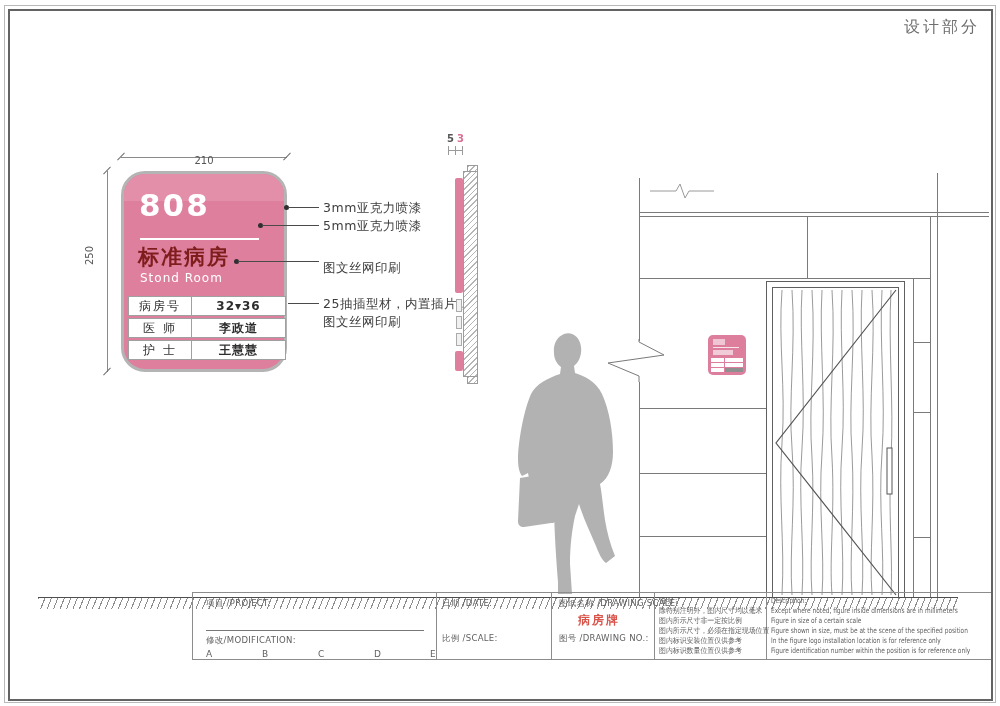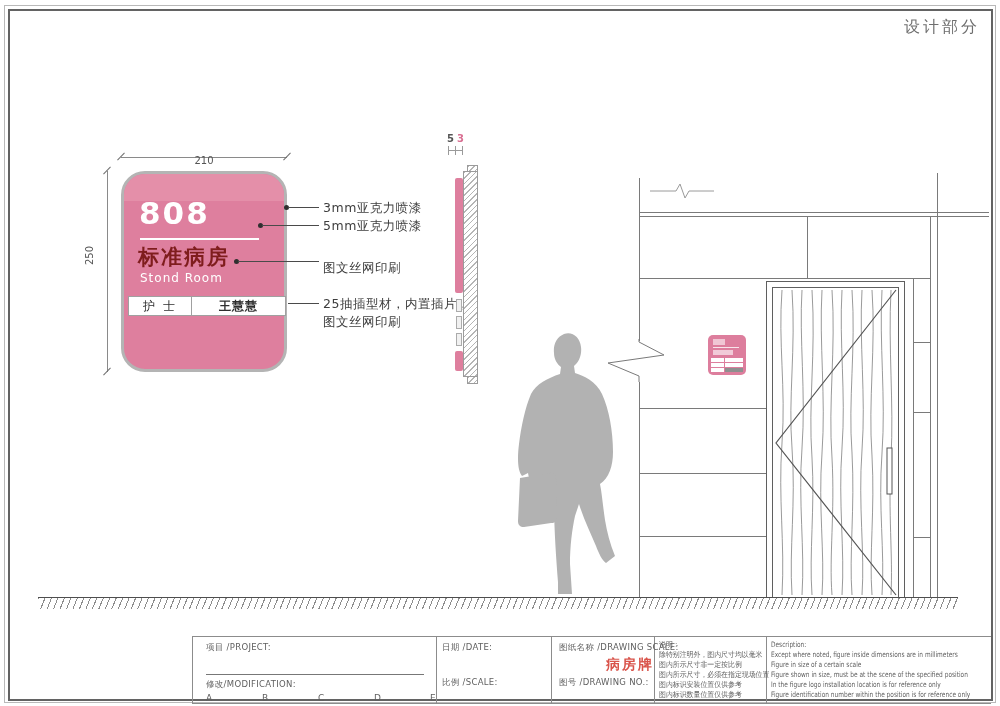--- a/index.html
+++ b/index.html
@@ -11,21 +11,21 @@
   .hl{height:1px;} .vl{width:1px;}
   .hl.light,.vl.light{background:#9a9a9a;}
   .dimline{position:absolute;background:#8a8a8a;}
   .tick{position:absolute;width:10px;height:1px;background:#6f6f6f;transform:rotate(-45deg);}
   .dimlabel{position:absolute;font-size:10px;color:#555;}
   
   .sign-front{position:absolute;left:121px;top:171px;width:160px;height:195px;
               background:#de7f9e;border:3px solid #b4b4b4;border-radius:24px;}
   .sign-top-band{position:absolute;left:0;top:0;width:160px;height:27px;background:#e48fa9;
                  border-radius:21px 21px 0 0;}
-  .sign-number{position:absolute;left:15px;top:24px;color:#fff;font-size:31px;font-weight:bold;
+  .sign-number{position:absolute;left:15px;top:16px;color:#fff;font-size:31px;font-weight:bold;
                letter-spacing:2px;line-height:1;}
   .sign-rule{position:absolute;left:16px;top:64px;width:119px;height:2px;background:#fff;}
   .sign-title-cn{position:absolute;left:14px;top:72px;color:#7f1d1d;font-size:21px;font-weight:bold;
                  letter-spacing:2px;line-height:1.1;white-space:nowrap;}
   .sign-title-en{position:absolute;left:16px;top:97px;color:#fff;font-size:12px;letter-spacing:1px;}
   .sign-table{position:absolute;left:4px;top:122px;width:158px;}
   .sign-row{display:flex;height:20px;margin-bottom:2px;}
   .cell{background:#fff;border:1px solid #a0a0a0;display:flex;align-items:center;
         justify-content:center;font-size:12px;color:#2e2e2e;box-sizing:border-box;}
   .cell-label{width:64px;letter-spacing:2px;}
@@ -44,26 +44,26 @@
   
   .doorframe{position:absolute;border:1px solid #5f5f5f;box-sizing:border-box;}
   .mini-sign{position:absolute;left:708px;top:335px;width:38px;height:40px;background:#dd7e9d;
              border-radius:5px;}
   .mini-bar{position:absolute;background:rgba(255,255,255,.8);}
   .mini-cell{position:absolute;background:#fff;}
   .ground{position:absolute;left:38px;top:597px;width:920px;height:11px;
           border-top:1.5px solid #4e4e4e;
           background:repeating-linear-gradient(112deg,#8d8d8d 0 1px,rgba(0,0,0,0) 1px 6px);}
   
-  .tb{position:absolute;left:192px;top:636px;width:799px;height:68px;
+  .tb{position:absolute;left:192px;top:592px;width:799px;height:68px;
       border-top:1px solid #8c8c8c;border-bottom:1px solid #8c8c8c;border-left:1px solid #8c8c8c;
       box-sizing:border-box;font-size:8.5px;color:#5f5f5f;}
   .tb .vsep{position:absolute;top:0;height:66px;width:1px;background:#8c8c8c;}
   .tb-label{position:absolute;white-space:nowrap;letter-spacing:.3px;}
-  .tb-name{position:absolute;font-size:14px;font-weight:bold;color:#d9544b;letter-spacing:2px;margin-left:28px;}
+  .tb-name{position:absolute;font-size:12px;font-weight:bold;color:#d9544b;letter-spacing:2px;}
   .tb-notes{position:absolute;line-height:10px;white-space:nowrap;transform-origin:left top;}
   .rev{position:absolute;font-size:9px;color:#5f5f5f;}
   .design-label{position:absolute;right:20px;top:17px;font-size:16px;color:#6f6f6f;letter-spacing:3px;}
   svg{position:absolute;overflow:visible;}
 </style>
 </head>
 <body>
 
 <div class="sheet">
 
@@ -82,20 +82,28 @@
   <div class="tick" style="left:102px;top:371px;"></div>
   <div class="dimlabel" style="left:84px;top:265px;transform:rotate(-90deg);transform-origin:left top;">250</div>
 
   <div class="sign-front">
     <div class="sign-top-band"></div>
     <div class="sign-number">808</div>
     <div class="sign-rule"></div>
     <div class="sign-title-cn">标准病房</div>
     <div class="sign-title-en">Stond Room</div>
     <div class="sign-table">
+      <div class="sign-row">
+        <div class="cell cell-label">病房号</div>
+        <div class="cell cell-value">32▾36</div>
+      </div>
+      <div class="sign-row">
+        <div class="cell cell-label">医 师</div>
+        <div class="cell cell-value">李政道</div>
+      </div>
       <div class="sign-row">
         <div class="cell cell-label">护 士</div>
         <div class="cell cell-value">王慧慧</div>
       </div>
     </div>
   </div>
 
   <div class="leader-dot" style="left:284px;top:205px;"></div>
   <div class="leader" style="left:288px;top:207px;width:31px;"></div>
   <div class="anno" style="left:323px;top:200px;">3mm亚克力喷漆</div>

